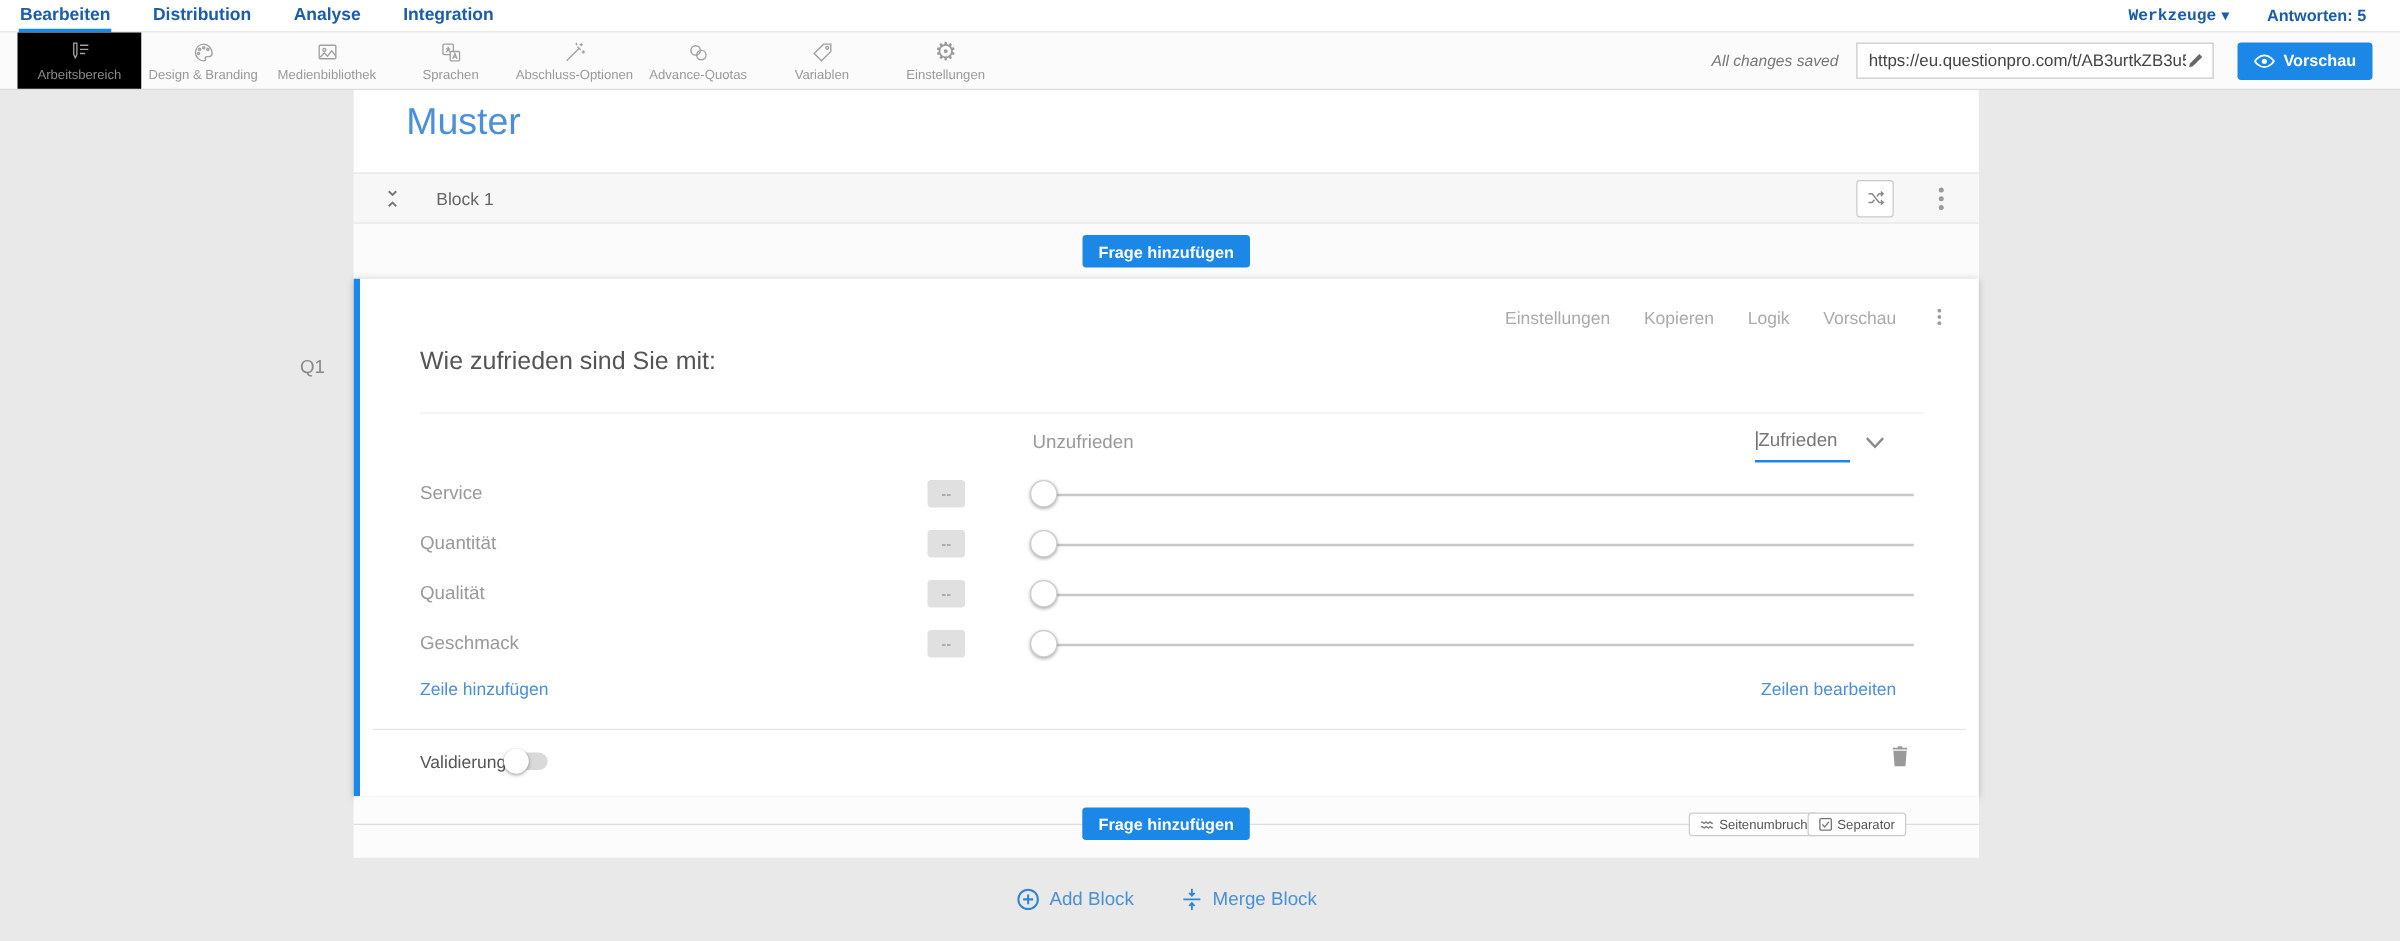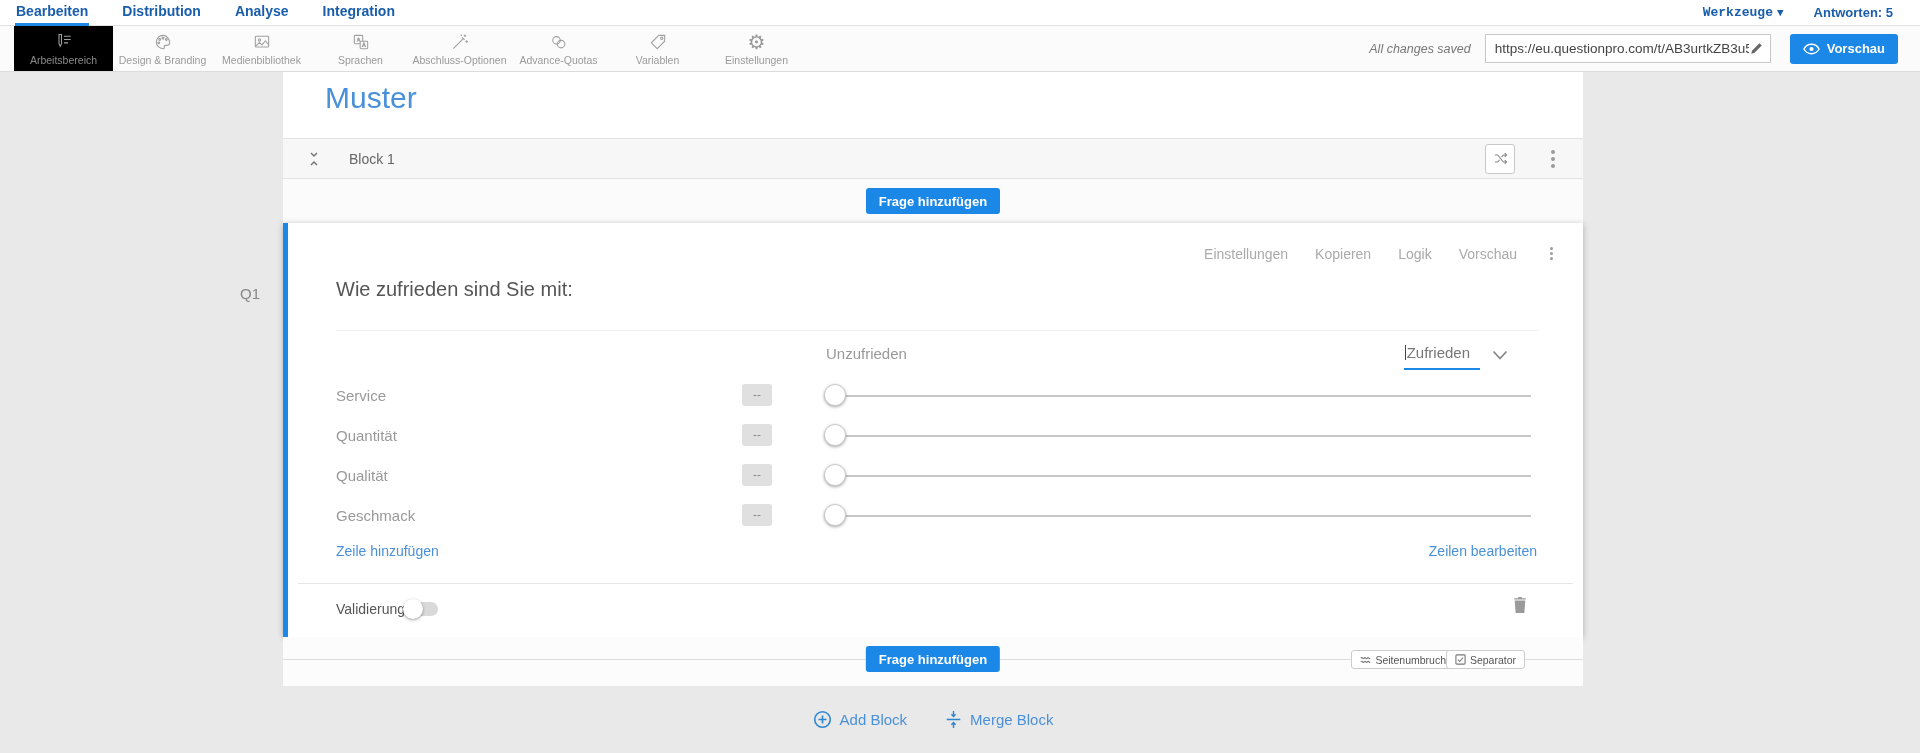--- a/index.html
+++ b/index.html
@@ -86,21 +86,21 @@
     font-size:12px; text-align:center; line-height:22px; cursor:pointer; }
   .slider { position:absolute; left:540px; right:52px; top:0; height:40px; cursor:pointer; }
   .slider-track { position:absolute; left:0; right:0; top:50%; height:2px;
     background:#c7c7c7; }
   .slider-handle { position:absolute; left:-4px; top:50%; transform:translateY(-50%);
     width:22px; height:22px; border-radius:50%; background:#fff;
     border:1px solid #ccc; box-shadow:0 1px 3px rgba(0,0,0,.35); }
 
   .link { color:#4a90d9; font-size:14px; cursor:pointer; text-decoration:none; }
   .add-row-link { position:absolute; top:320px; left:48px; }
-  .edit-rows-link { position:absolute; top:320px; right:46px; }
+  .edit-rows-link { position:absolute; top:320px; right:66px; }
   .q-divider { position:absolute; top:360px; left:10px; right:10px;
     border-top:1px solid #e5e5e5; }
   .validation-row { position:absolute; top:378px; left:48px; display:flex;
     align-items:center; gap:0; }
   .validation-label { font-size:14px; color:#555; }
   .toggle { width:33px; height:14px; background:#d9d9d9; border-radius:8px;
     position:relative; cursor:pointer; }
   .toggle::after { content:''; position:absolute; left:-2px; top:-3px; width:20px;
     height:20px; border-radius:50%; background:#fff; box-shadow:0 1px 3px rgba(0,0,0,.4); }
   .trash-btn { position:absolute; top:372px; right:55px; cursor:pointer; }

